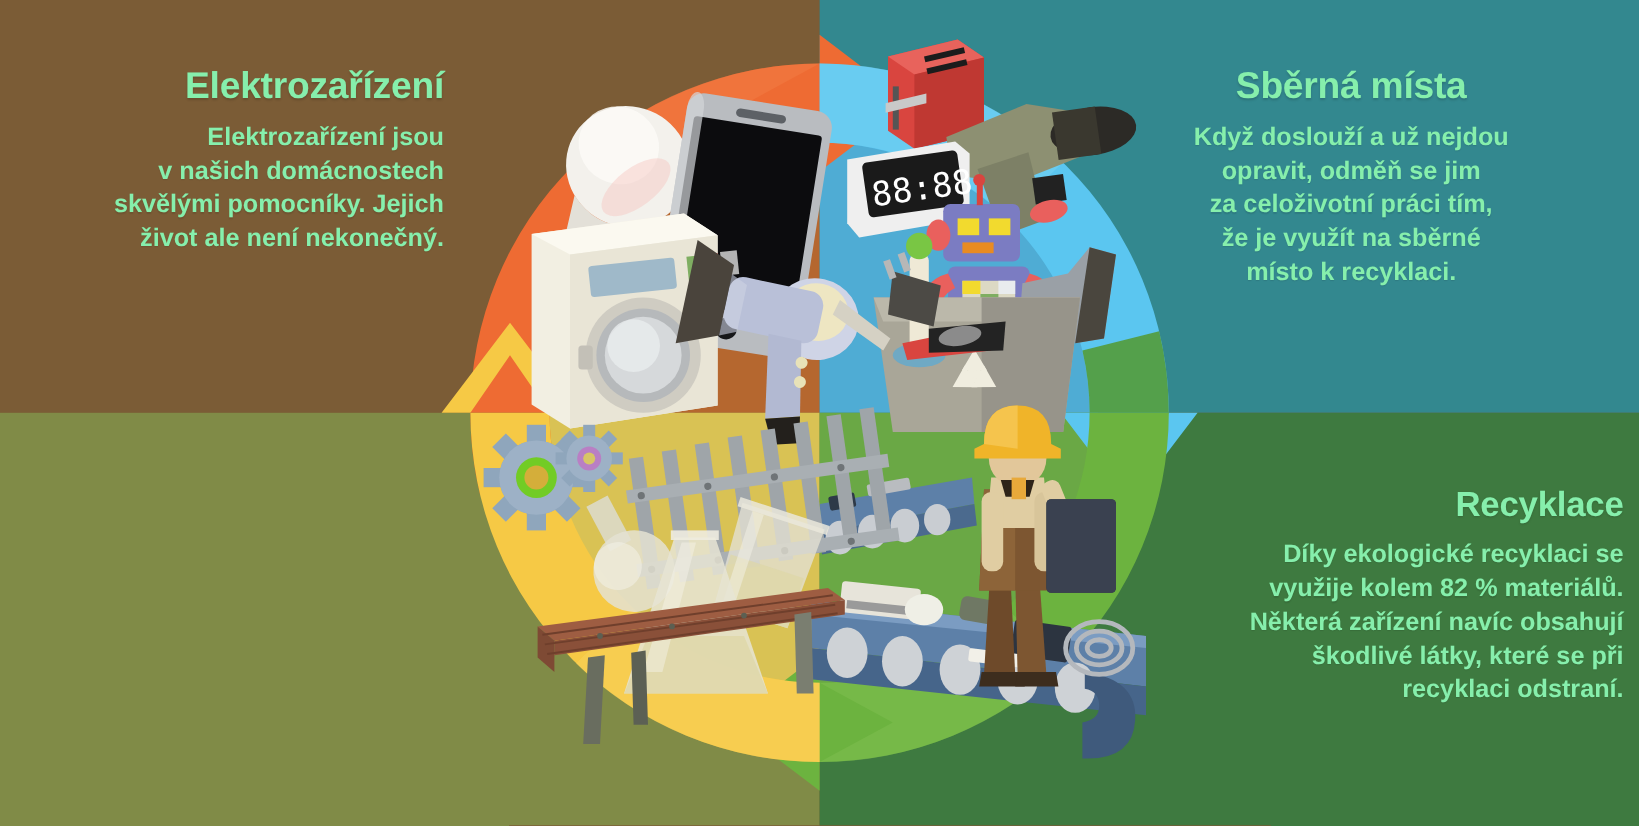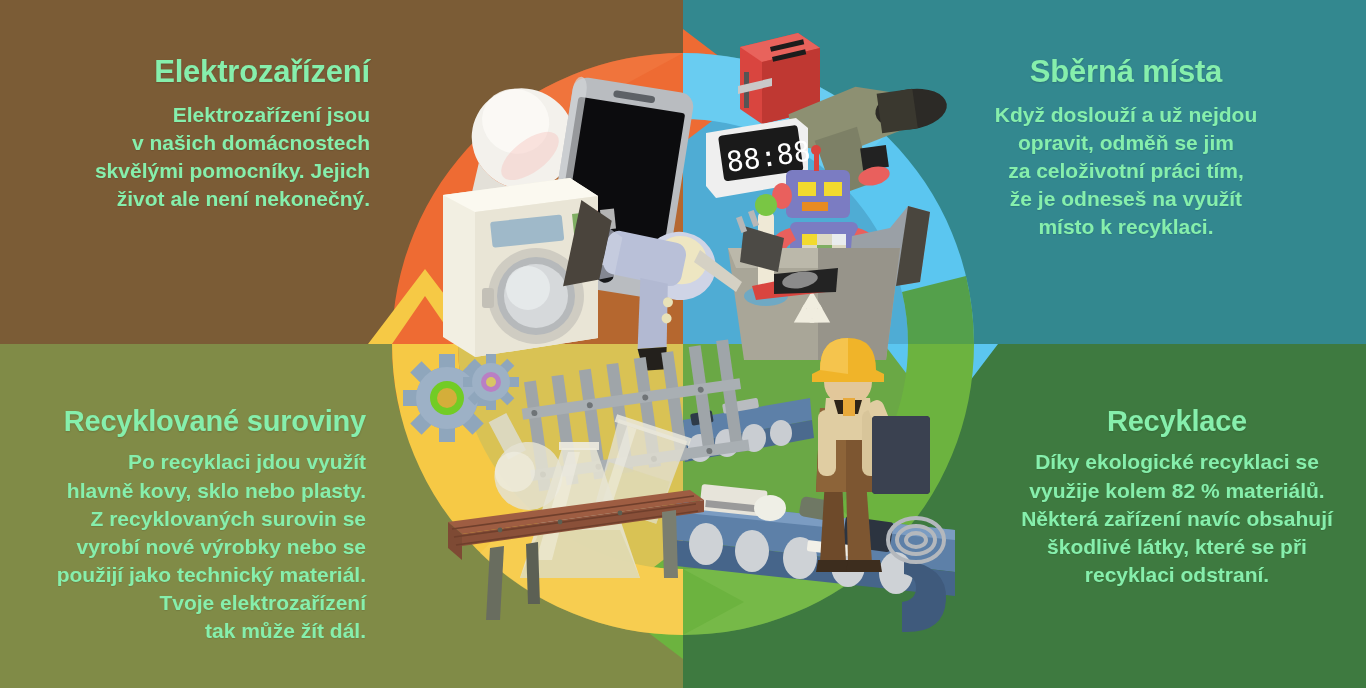--- a/index.html
+++ b/index.html
@@ -40,21 +40,21 @@
   #block-tl .body{font-size:21px;}
 
   #block-tr{left:951px;top:56px;width:350px;text-align:center;}
   #block-tr .title{font-size:31px;}
   #block-tr .body{font-size:21px;}
 
   #block-bl{left:14px;top:406px;width:352px;text-align:right;}
   #block-bl .title{font-size:29px;}
   #block-bl .body{font-size:21px;}
 
-  #block-br{left:1001px;top:406px;width:352px;text-align:center;}
+  #block-br{left:1001px;top:406px;width:352px;text-align:right;}
   #block-br .title{font-size:29px;}
   #block-br .body{font-size:21px;}
 
   
   #art{position:absolute;left:0;top:0;width:1366px;height:688px;pointer-events:none;}
 </style>
 </head>
 <body>
 
 <div id="stage">
@@ -413,34 +413,24 @@
 v našich domácnostech
 skvělými pomocníky. Jejich
 život ale není nekonečný.</div>
   </div>
 
   <div class="block" id="block-tr">
     <div class="title">Sběrná místa</div>
     <div class="body">Když doslouží a už nejdou
 opravit, odměň se jim
 za celoživotní práci tím,
-že je odneseš na využít
+že je využít na sběrné
 místo k recyklaci.</div>
   </div>
 
-  <div class="block" id="block-bl">
-    <div class="title">Recyklované suroviny</div>
-    <div class="body">Po recyklaci jdou využít
-hlavně kovy, sklo nebo plasty.
-Z recyklovaných surovin se
-vyrobí nové výrobky nebo se
-použijí jako technický materiál.
-Tvoje elektrozařízení
-tak může žít dál.</div>
-  </div>
 
   <div class="block" id="block-br">
     <div class="title">Recyklace</div>
     <div class="body">Díky ekologické recyklaci se
 využije kolem 82 % materiálů.
 Některá zařízení navíc obsahují
 škodlivé látky, které se při
 recyklaci odstraní.</div>
   </div>
 

